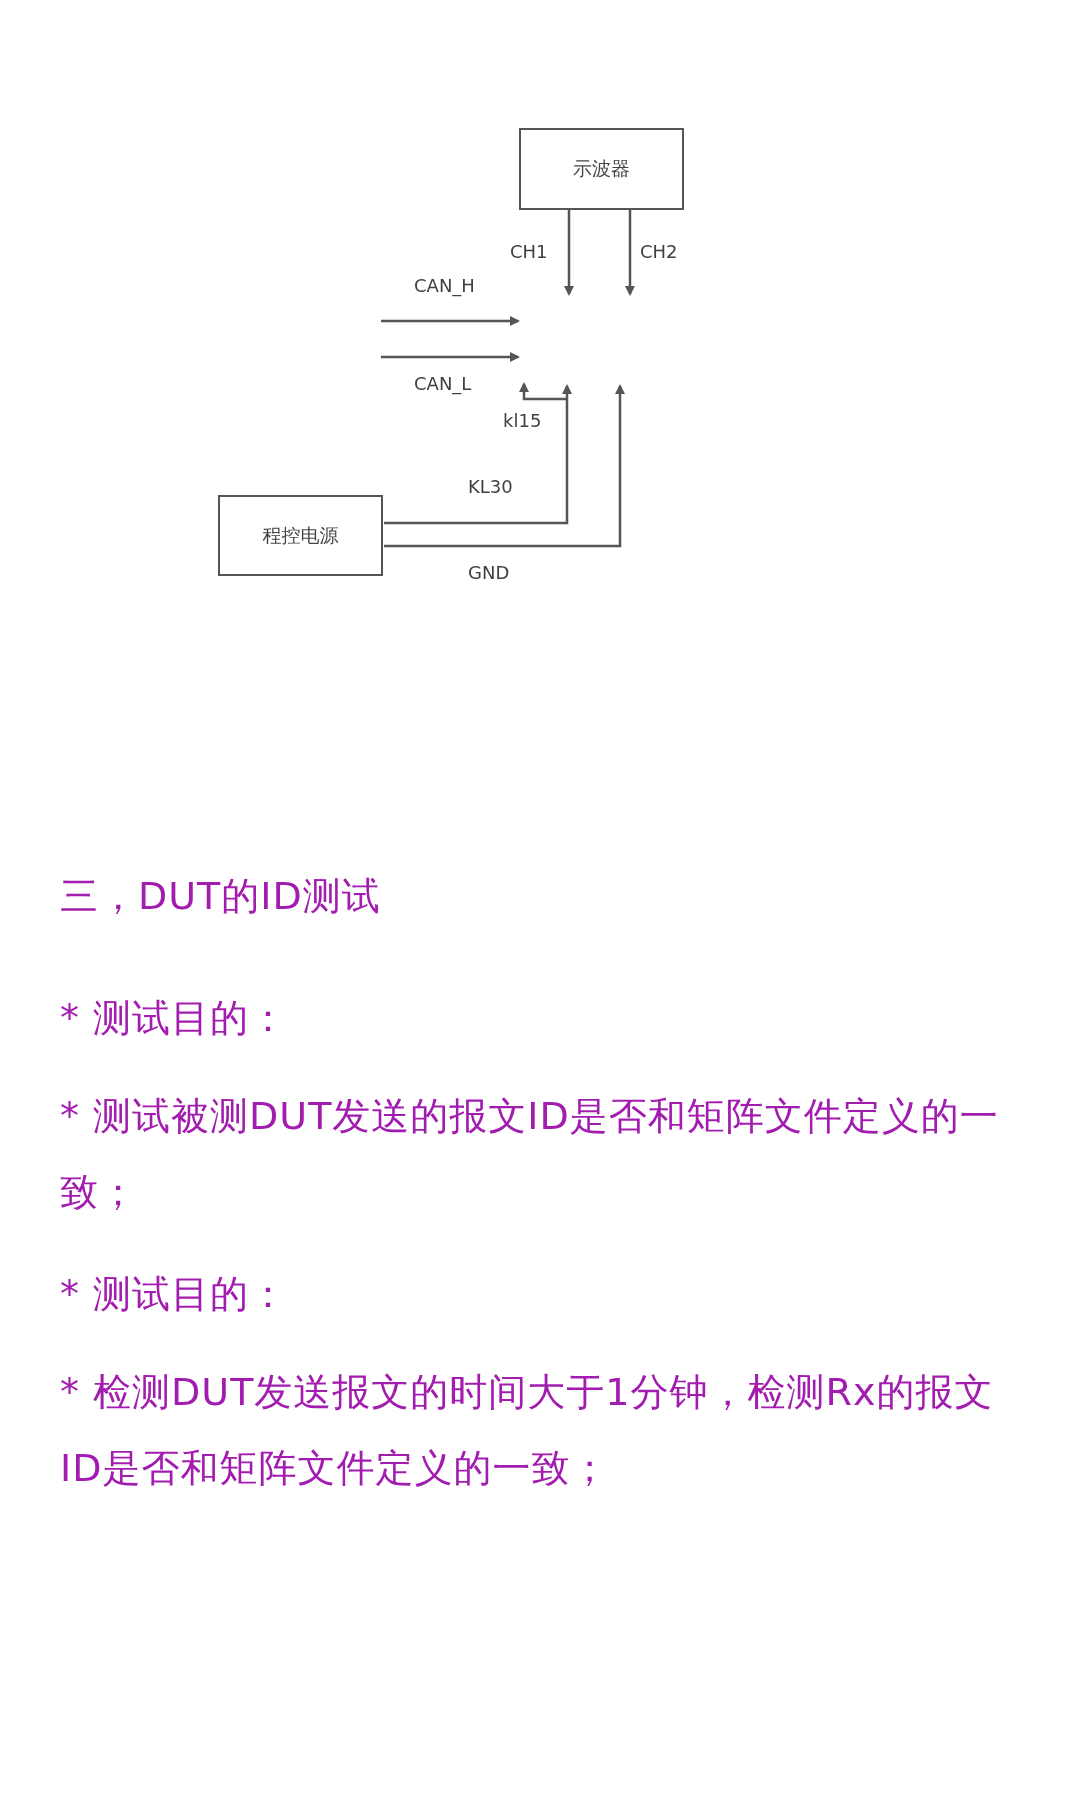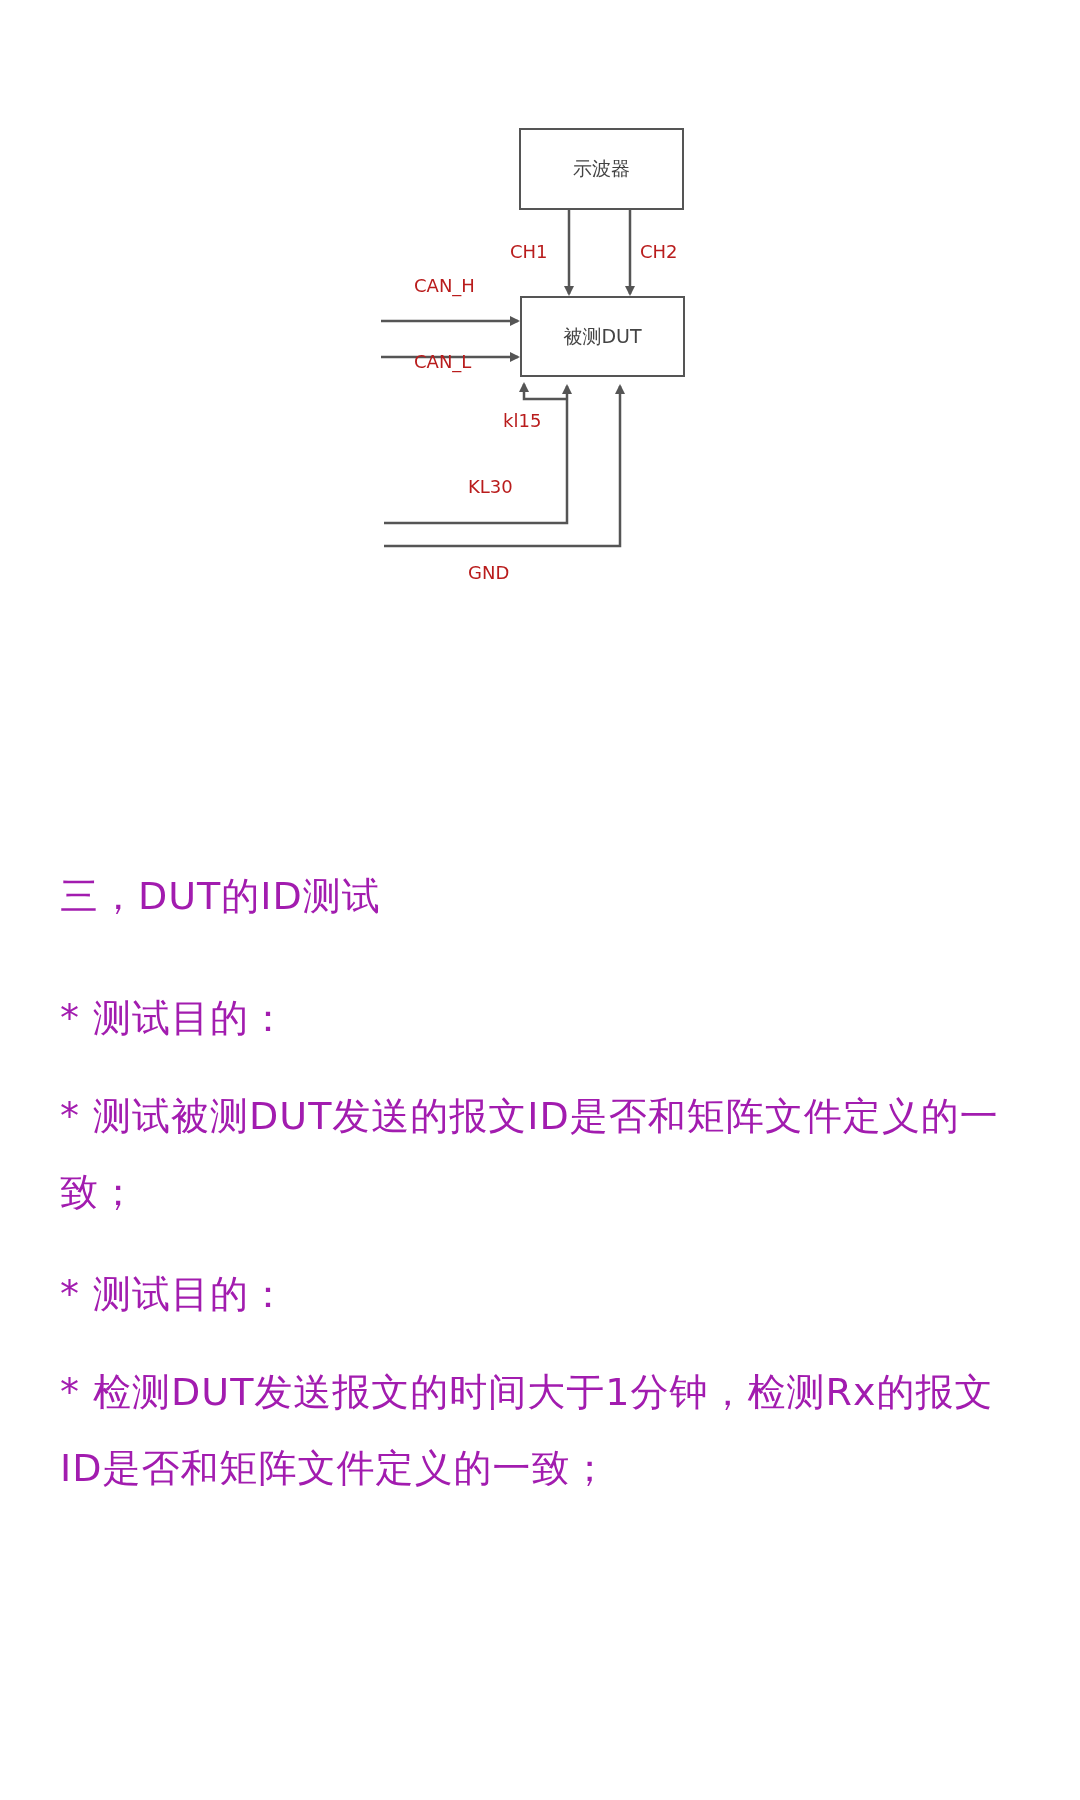--- a/index.html
+++ b/index.html
@@ -34,21 +34,21 @@
       display: flex;
       align-items: center;
       justify-content: center;
       font-size: 19px;
       color: #444444;
       background: #ffffff;
     }
     .wire-label {
       position: absolute;
       font-size: 18px;
-      color: #b91c1c;
+      color: #404040;
       white-space: nowrap;
     }
     .text-block {
       position: absolute;
       left: 60px;
       width: 960px;
       font-size: 38px;
       line-height: 76px;
       color: #a21caf;
       letter-spacing: 1px;
@@ -83,29 +83,29 @@
     <polyline points="567,399 524,399 524,384" fill="none" stroke="#555555" stroke-width="2.5" marker-end="url(#arrow)"></polyline>
 
     <polyline points="384,546 620,546 620,386" fill="none" stroke="#555555" stroke-width="2.5" marker-end="url(#arrow)"></polyline>
   </svg>
 
   <div class="box" style="left:519px; top:128px; width:165px; height:82px;">
     <span>示波器</span>
   </div>
 
 
-  <div class="box" style="left:520px; top:296px; width:165px; height:81px;">
-    <span>被测DUT</span>
+
+  <div class="box" style="left:218px; top:495px; width:165px; height:81px;">
+    <span>程控电源</span>
   </div>
-
 
   <span class="wire-label" style="left:510px; top:241px;">CH1</span>
   <span class="wire-label" style="left:640px; top:241px;">CH2</span>
   <span class="wire-label" style="left:414px; top:275px;">CAN_H</span>
-  <span class="wire-label" style="left:414px; top:351px;">CAN_L</span>
+  <span class="wire-label" style="left:414px; top:373px;">CAN_L</span>
   <span class="wire-label" style="left:503px; top:410px;">kl15</span>
   <span class="wire-label" style="left:468px; top:476px;">KL30</span>
   <span class="wire-label" style="left:468px; top:562px;">GND</span>
 </div>
 
 <div class="text-block heading">三，DUT的ID测试</div>
 <div class="text-block para1">* 测试目的：</div>
 <div class="text-block para2">* 测试被测DUT发送的报文ID是否和矩阵文件定义的一致；</div>
 <div class="text-block para3">* 测试目的：</div>
 <div class="text-block para4">* 检测DUT发送报文的时间大于1分钟，检测Rx的报文ID是否和矩阵文件定义的一致；</div>

